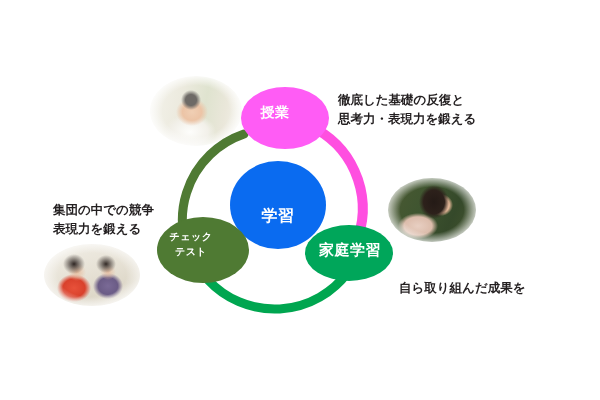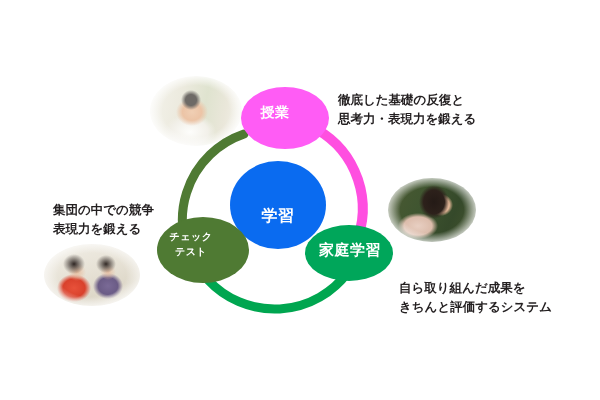--- a/index.html
+++ b/index.html
@@ -130,21 +130,20 @@
     <span>家庭学習</span>
   </div>
 
   <div class="caption" id="caption-top-right">
     <div>徹底した基礎の反復と</div>
     <div>思考力・表現力を鍛える</div>
   </div>
 
   <div class="caption" id="caption-bottom-right">
     <div>自ら取り組んだ成果を</div>
-    <div>きちんと評価するシステム</div>
   </div>
 
   <div class="caption" id="caption-left">
     <div>集団の中での競争</div>
     <div>表現力を鍛える</div>
   </div>
 
 </div>
 
 </body></html>

